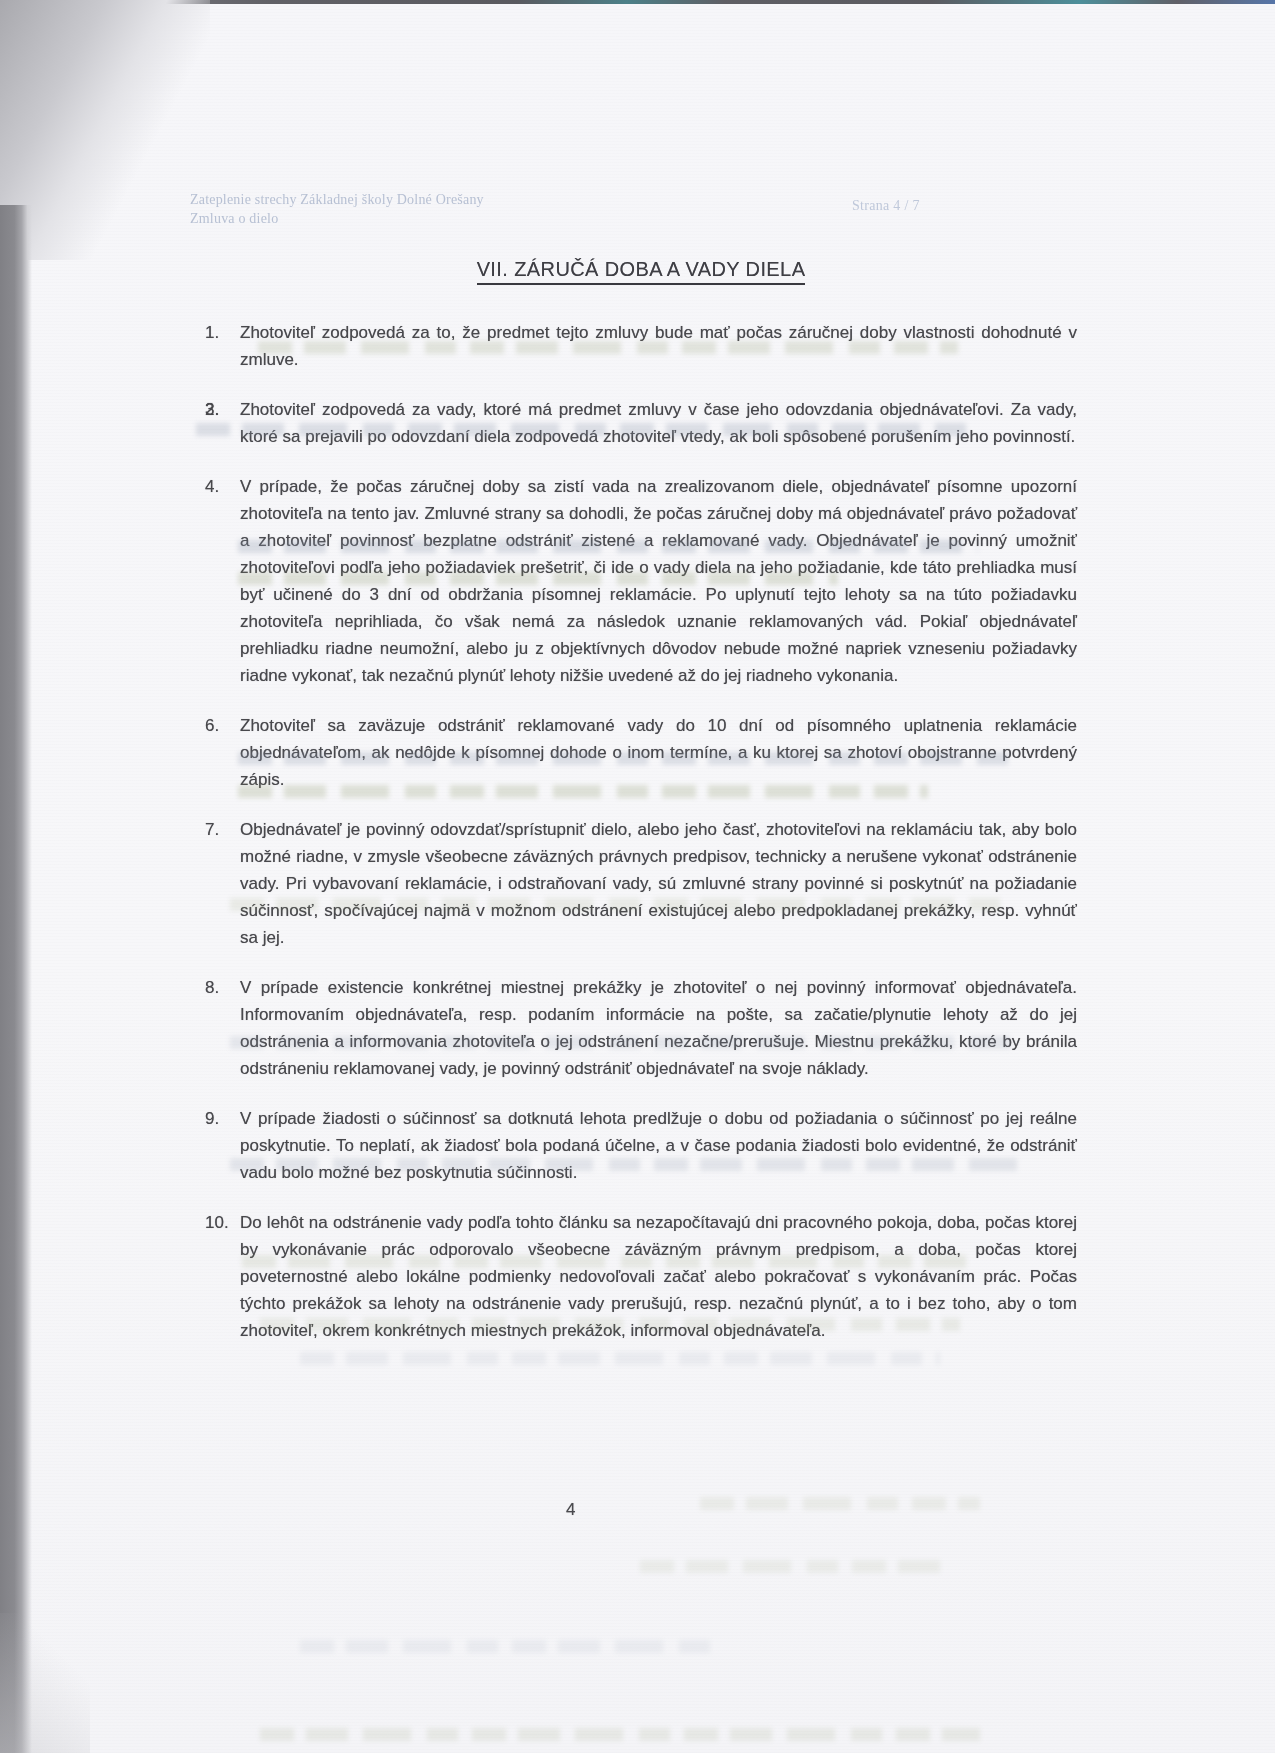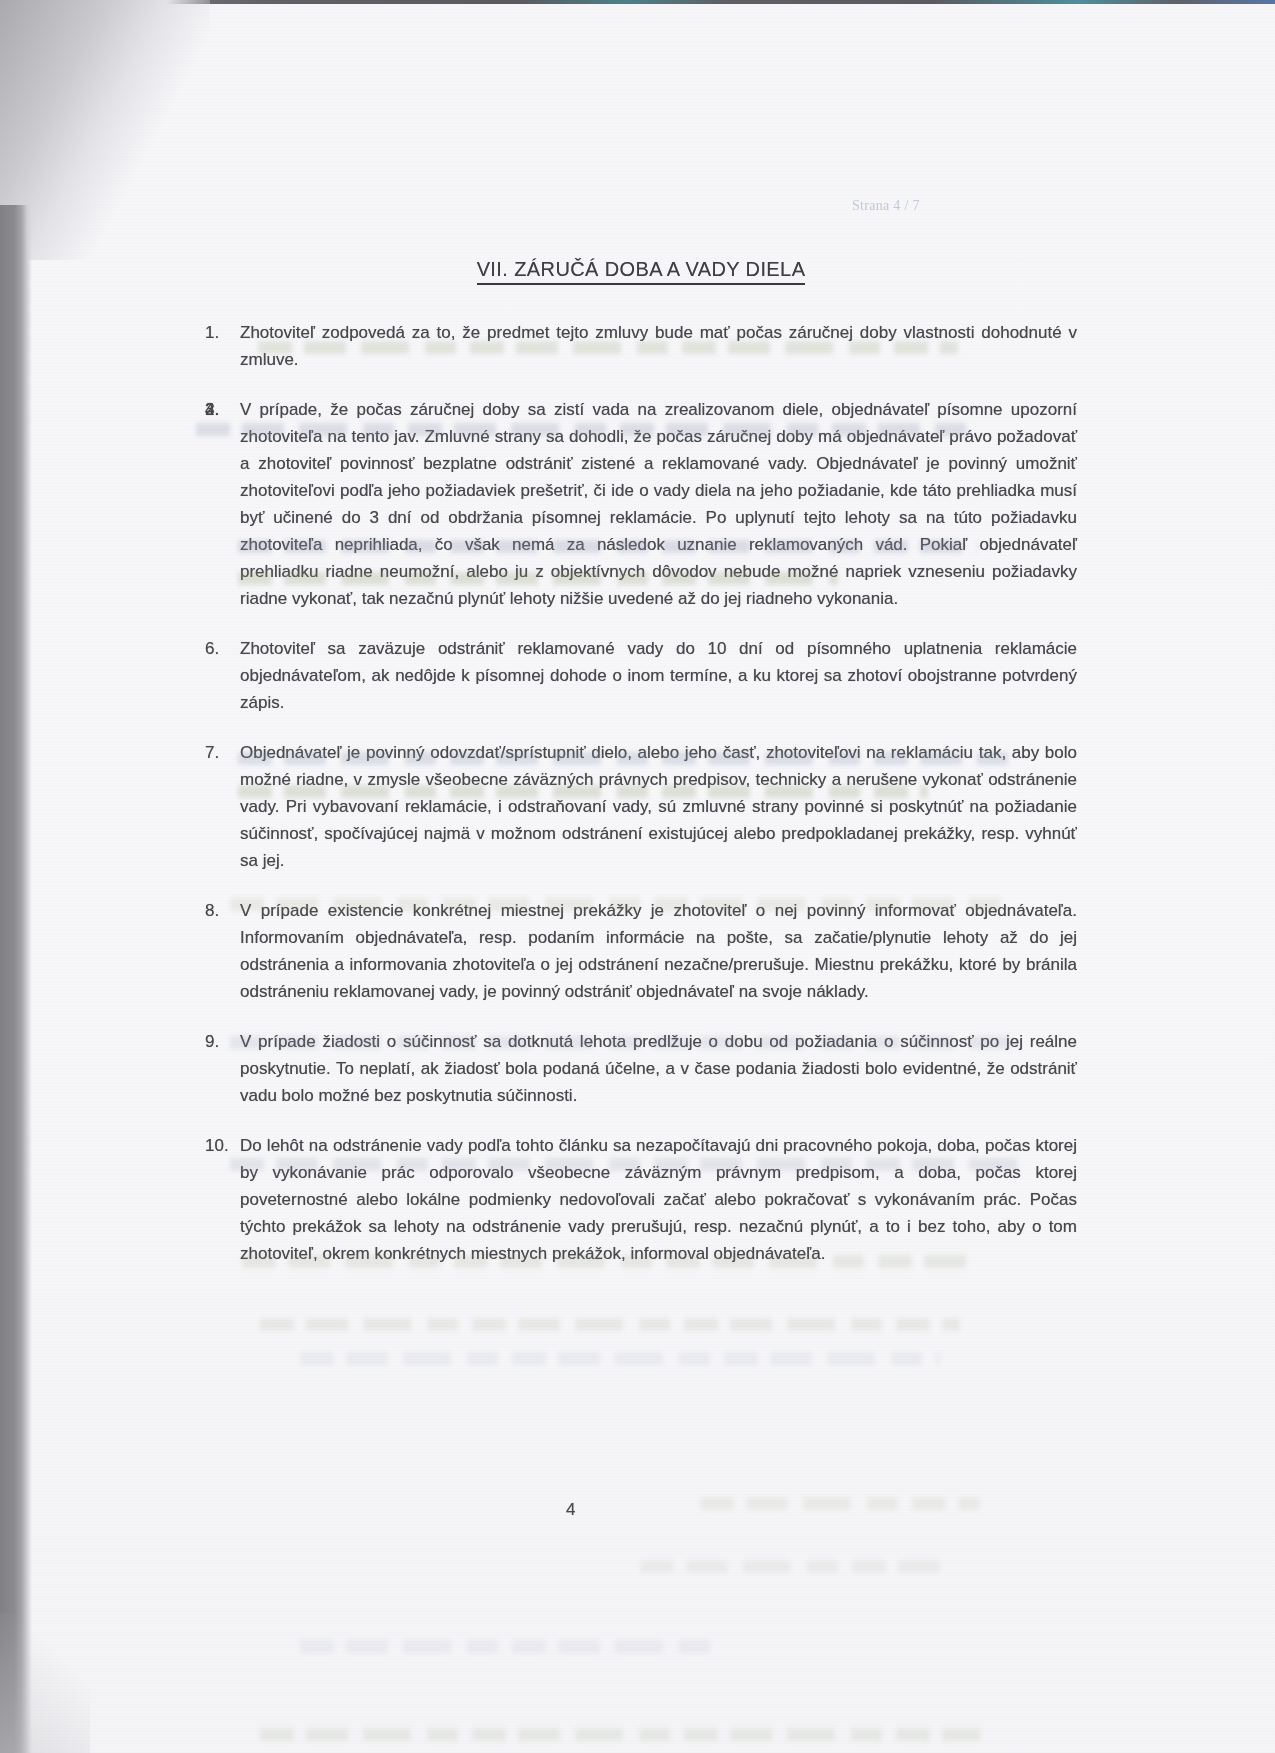--- a/index.html
+++ b/index.html
@@ -109,28 +109,32 @@
 </head>
 <body>
 
 <div class="scan-page">
 
   <div class="top-edge"></div>
   <div class="corner-shade"></div>
   <div class="left-strip"></div>
   <div class="bottom-left-fade"></div>
 
+  <div class="header-left">
+    <div>Zateplenie strechy Základnej školy Dolné Orešany</div>
+    <div>Zmluva o dielo</div>
+  </div>
   <div class="header-right">Strana 4 / 7</div>
 
   <div class="content">
     <h1 class="title"><span class="title-underline">VII. ZÁRUČÁ DOBA A VADY DIELA</span></h1>
     <div class="clauses">
         <div class="clause"><span class="clause-num">1.</span><span>Zhotoviteľ zodpovedá za to, že predmet tejto zmluvy bude mať počas záručnej doby vlastnosti dohodnuté v zmluve.</span></div>
         <div class="clause"><span class="clause-num">2.</span></div>
-        <div class="clause"><span class="clause-num">3.</span></div>
+        <div class="clause"><span class="clause-num">3.</span><span>Zhotoviteľ zodpovedá za vady, ktoré má predmet zmluvy v čase jeho odovzdania objednávateľovi. Za vady, ktoré sa prejavili po odovzdaní diela zodpovedá zhotoviteľ vtedy, ak boli spôsobené porušením jeho povinností.</span></div>
         <div class="clause"><span class="clause-num">4.</span><span>V prípade, že počas záručnej doby sa zistí vada na zrealizovanom diele, objednávateľ písomne upozorní zhotoviteľa na tento jav. Zmluvné strany sa dohodli, že počas záručnej doby má objednávateľ právo požadovať a zhotoviteľ povinnosť bezplatne odstrániť zistené a reklamované vady. Objednávateľ je povinný umožniť zhotoviteľovi podľa jeho požiadaviek prešetriť, či ide o vady diela na jeho požiadanie, kde táto prehliadka musí byť učinené do 3 dní od obdržania písomnej reklamácie. Po uplynutí tejto lehoty sa na túto požiadavku zhotoviteľa neprihliada, čo však nemá za následok uznanie reklamovaných vád. Pokiaľ objednávateľ prehliadku riadne neumožní, alebo ju z objektívnych dôvodov nebude možné napriek vzneseniu požiadavky riadne vykonať, tak nezačnú plynúť lehoty nižšie uvedené až do jej riadneho vykonania.</span></div>
         <div class="clause"><span class="clause-num">6.</span><span>Zhotoviteľ sa zaväzuje odstrániť reklamované vady do 10 dní od písomného uplatnenia reklamácie objednávateľom, ak nedôjde k písomnej dohode o inom termíne, a ku ktorej sa zhotoví obojstranne potvrdený zápis.</span></div>
         <div class="clause"><span class="clause-num">7.</span><span>Objednávateľ je povinný odovzdať/sprístupniť dielo, alebo jeho časť, zhotoviteľovi na reklamáciu tak, aby bolo možné riadne, v zmysle všeobecne záväzných právnych predpisov, technicky a nerušene vykonať odstránenie vady. Pri vybavovaní reklamácie, i odstraňovaní vady, sú zmluvné strany povinné si poskytnúť na požiadanie súčinnosť, spočívajúcej najmä v možnom odstránení existujúcej alebo predpokladanej prekážky, resp. vyhnúť sa jej.</span></div>
         <div class="clause"><span class="clause-num">8.</span><span>V prípade existencie konkrétnej miestnej prekážky je zhotoviteľ o nej povinný informovať objednávateľa. Informovaním objednávateľa, resp. podaním informácie na pošte, sa začatie/plynutie lehoty až do jej odstránenia a informovania zhotoviteľa o jej odstránení nezačne/prerušuje. Miestnu prekážku, ktoré by bránila odstráneniu reklamovanej vady, je povinný odstrániť objednávateľ na svoje náklady.</span></div>
         <div class="clause"><span class="clause-num">9.</span><span>V prípade žiadosti o súčinnosť sa dotknutá lehota predlžuje o dobu od požiadania o súčinnosť po jej reálne poskytnutie. To neplatí, ak žiadosť bola podaná účelne, a v čase podania žiadosti bolo evidentné, že odstrániť vadu bolo možné bez poskytnutia súčinnosti.</span></div>
         <div class="clause"><span class="clause-num">10.</span><span>Do lehôt na odstránenie vady podľa tohto článku sa nezapočítavajú dni pracovného pokoja, doba, počas ktorej by vykonávanie prác odporovalo všeobecne záväzným právnym predpisom, a doba, počas ktorej poveternostné alebo lokálne podmienky nedovoľovali začať alebo pokračovať s vykonávaním prác. Počas týchto prekážok sa lehoty na odstránenie vady prerušujú, resp. nezačnú plynúť, a to i bez toho, aby o tom zhotoviteľ, okrem konkrétnych miestnych prekážok, informoval objednávateľa.</span></div>
       </div>
   </div>
 
   <div class="bleed" style="top:341px;  left:258px; width:700px; opacity:.20;"></div>

